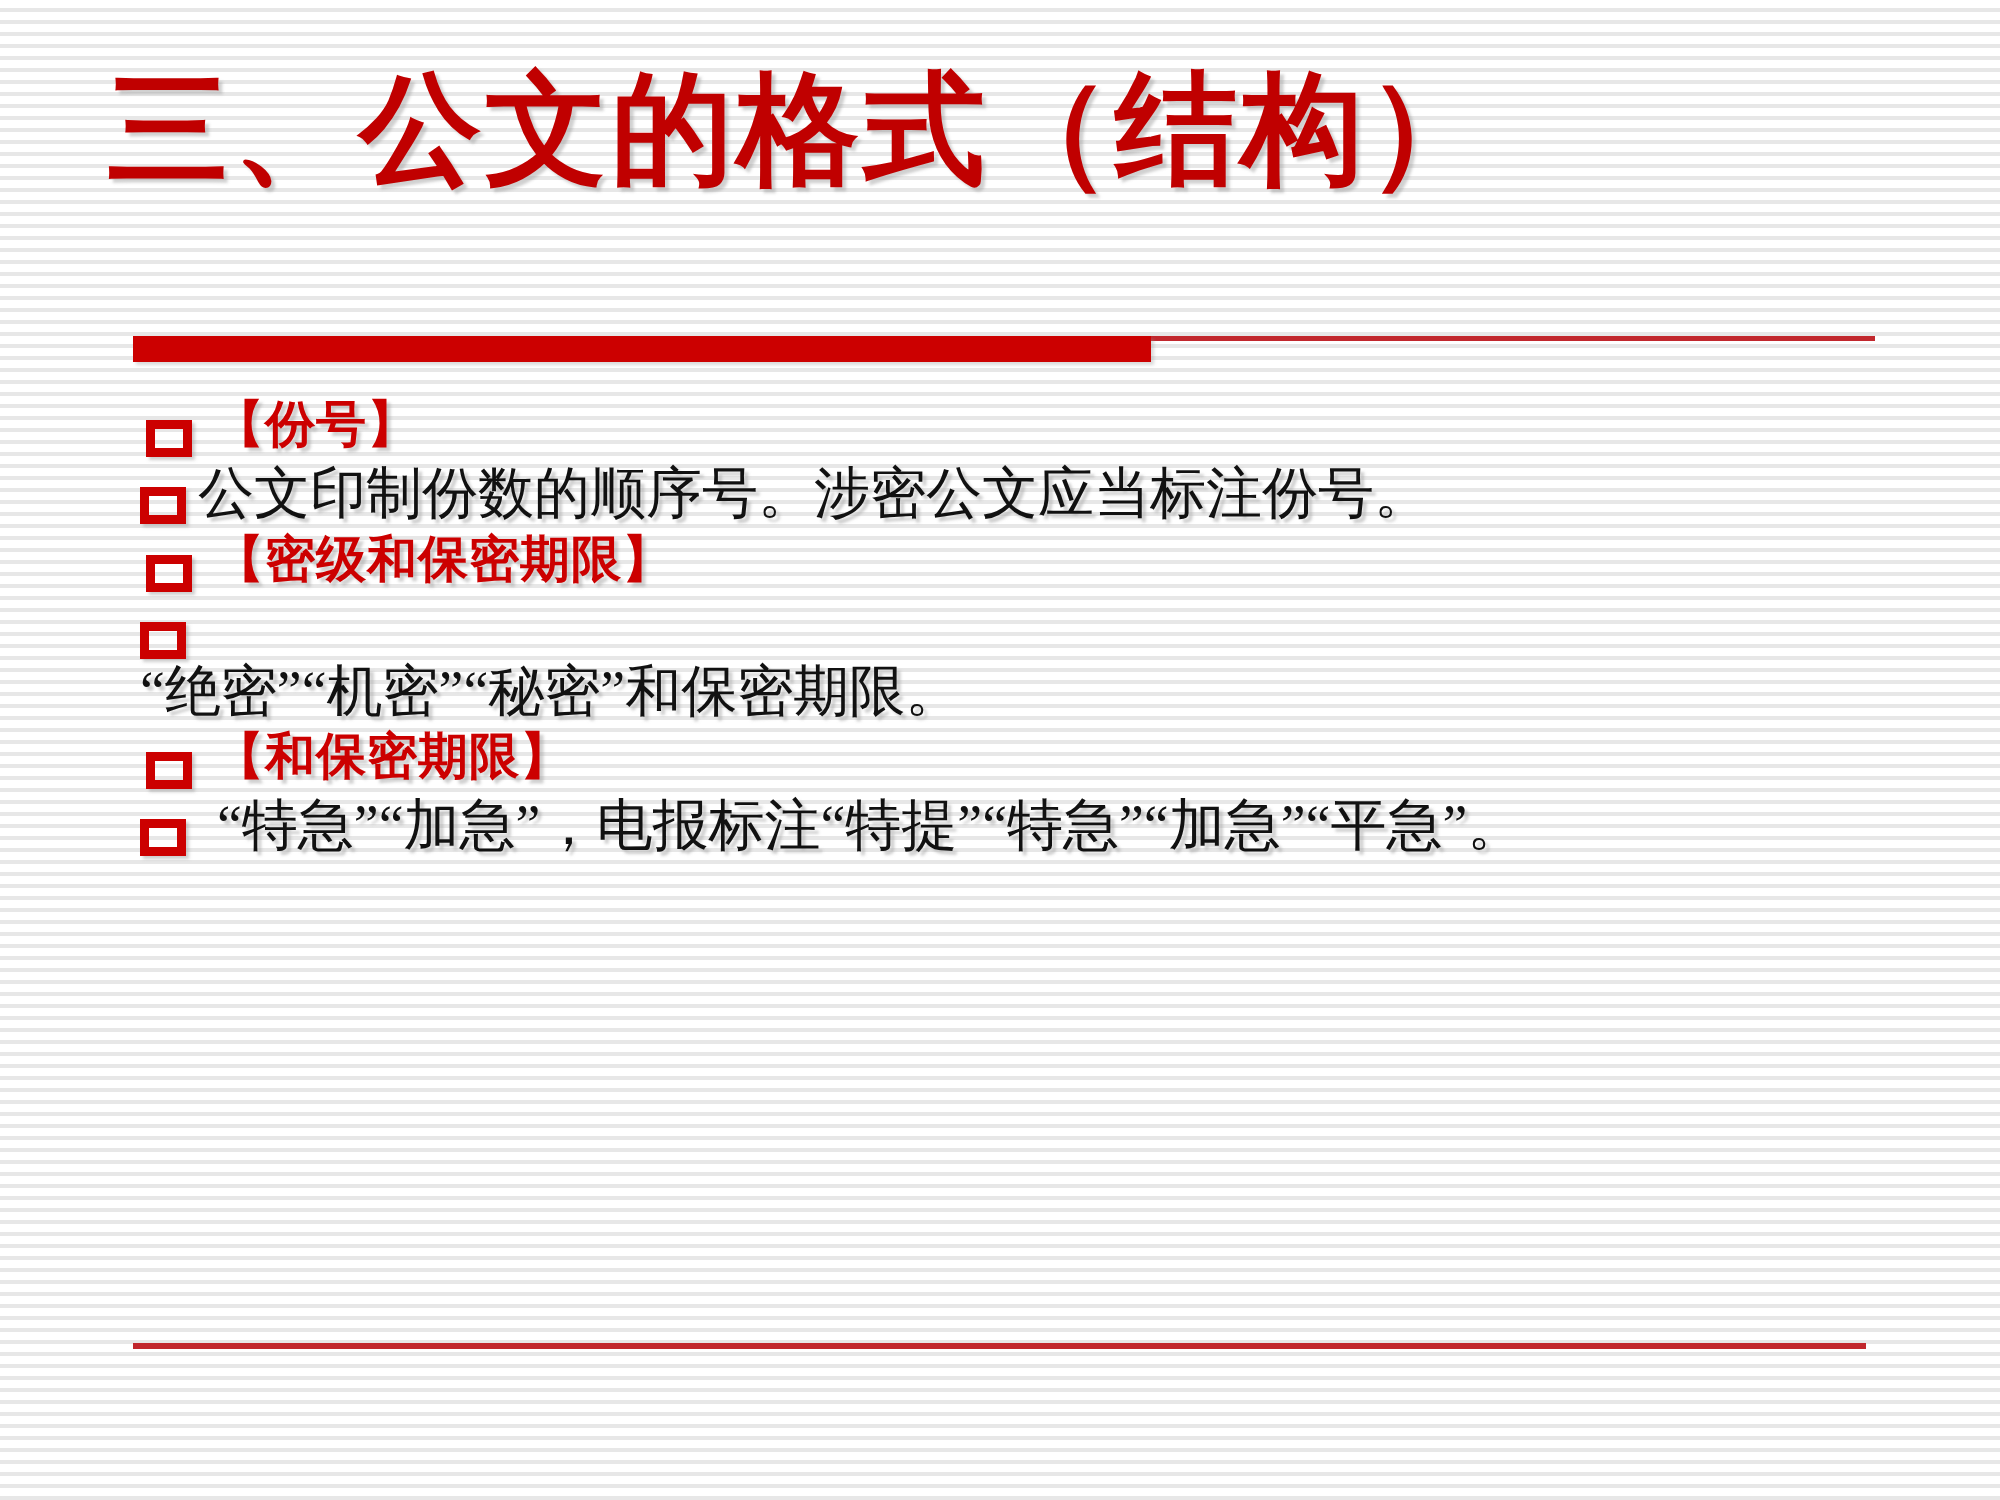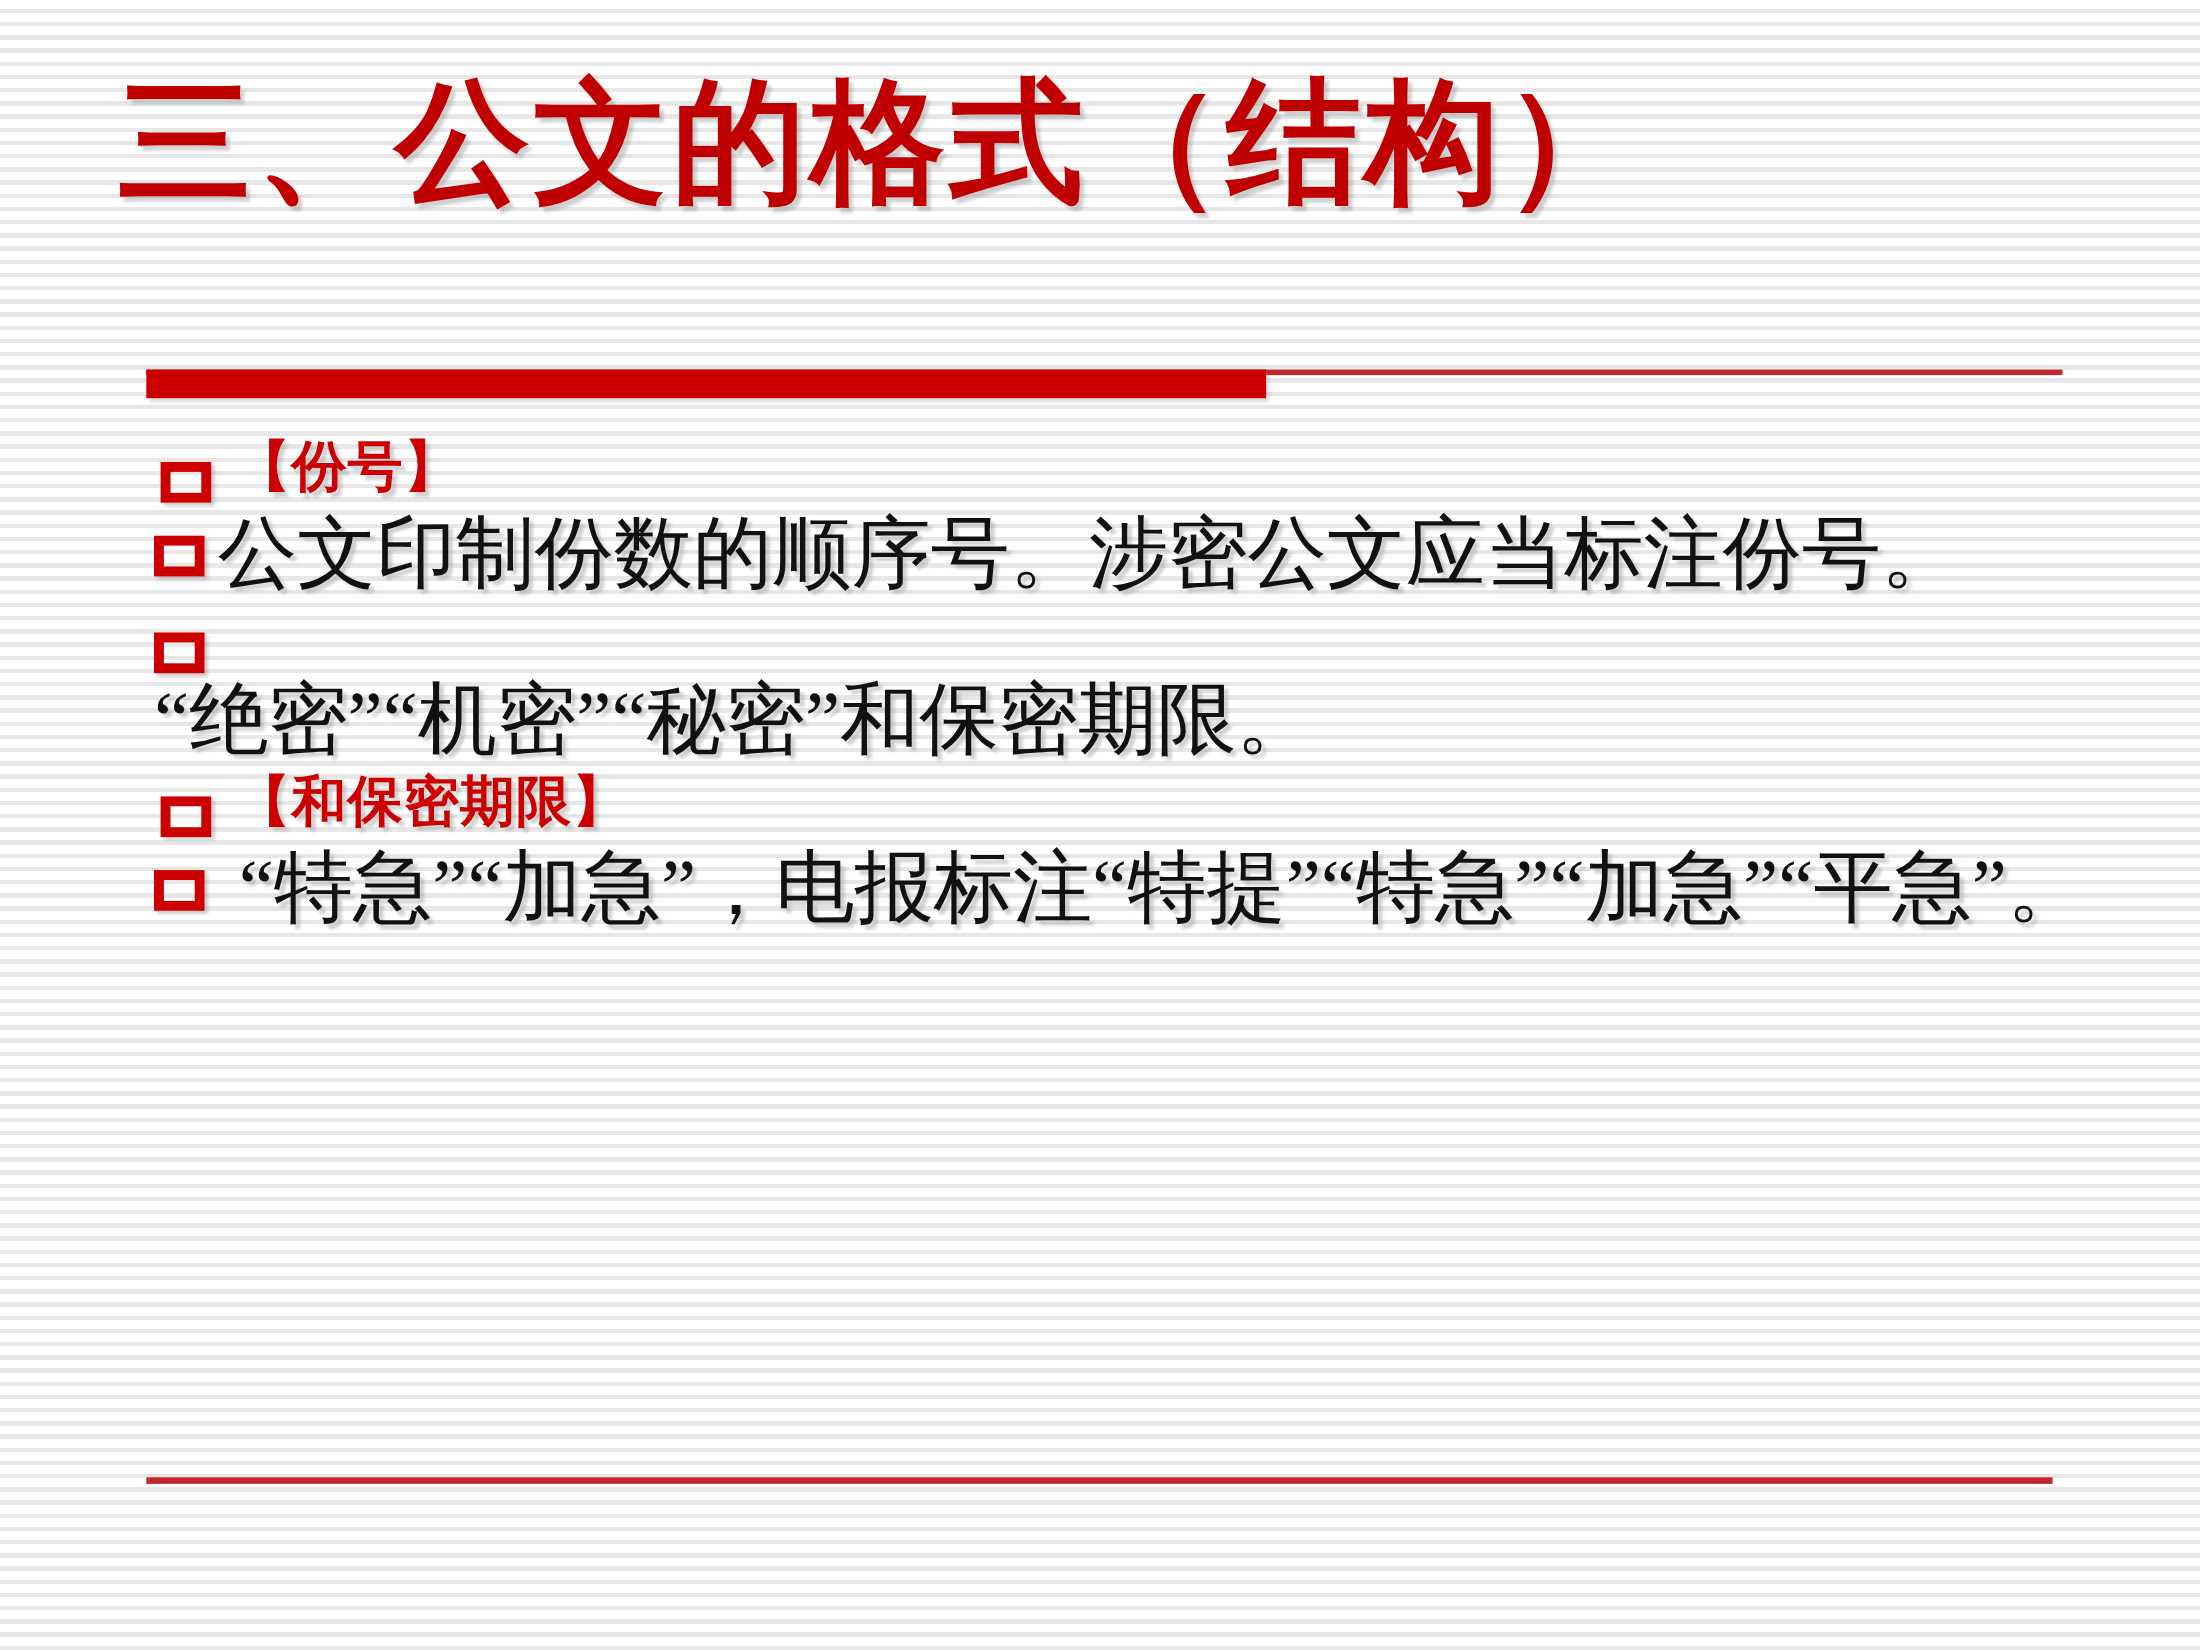--- a/index.html
+++ b/index.html
@@ -124,21 +124,21 @@
 
   
   .row-body .bullet-mark {
     margin-top: 26px;
     margin-left: 0px;
     margin-right: 12px;
   }
   .row-body .bullet-text {
     font-family: "Liberation Serif", "DejaVu Serif", serif;
     font-weight: normal;
-    font-size: 72px;
+    font-size: 56px;
     line-height: 1.17;
     color: #111111;
     text-shadow: 4px 4px 3px rgba(165,165,165,0.55);
     letter-spacing: 0px;
   }
 
   
   .row-1 { margin-top: 0px; }
   .row-2 { margin-top: 18px; }
   .row-3 { margin-top: 22px; }
@@ -175,20 +175,24 @@
     <div class="bullet-row row-heading row-1">
       <span class="bullet-mark"></span>
       <span class="bullet-text">【份号】</span>
     </div>
 
     <div class="bullet-row row-body row-2">
       <span class="bullet-mark"></span>
       <span class="bullet-text">公文印制份数的顺序号。涉密公文应当标注份号。</span>
     </div>
 
+    <div class="bullet-row row-heading row-3">
+      <span class="bullet-mark"></span>
+      <span class="bullet-text">【密级和保密期限】</span>
+    </div>
 
     <div class="bullet-row row-body row-4">
       <span class="bullet-mark"></span>
       <span class="bullet-text">“绝密”“机密”“秘密”和保密期限。</span>
     </div>
 
     <div class="bullet-row row-heading row-5">
       <span class="bullet-mark"></span>
       <span class="bullet-text">【和保密期限】</span>
     </div>

